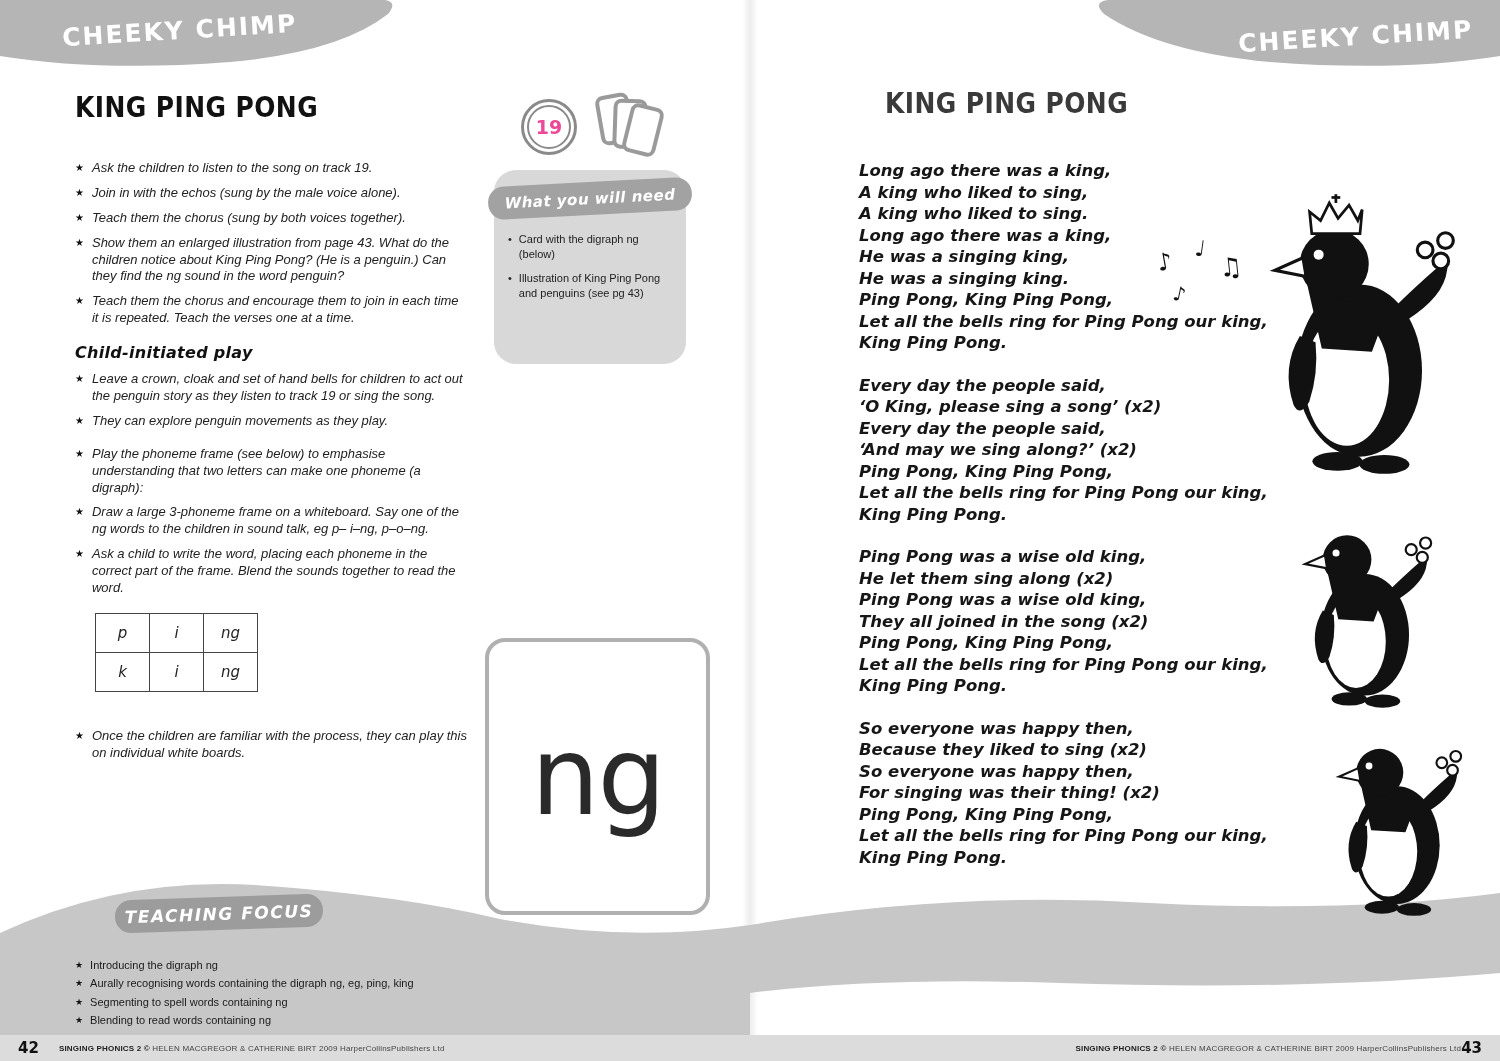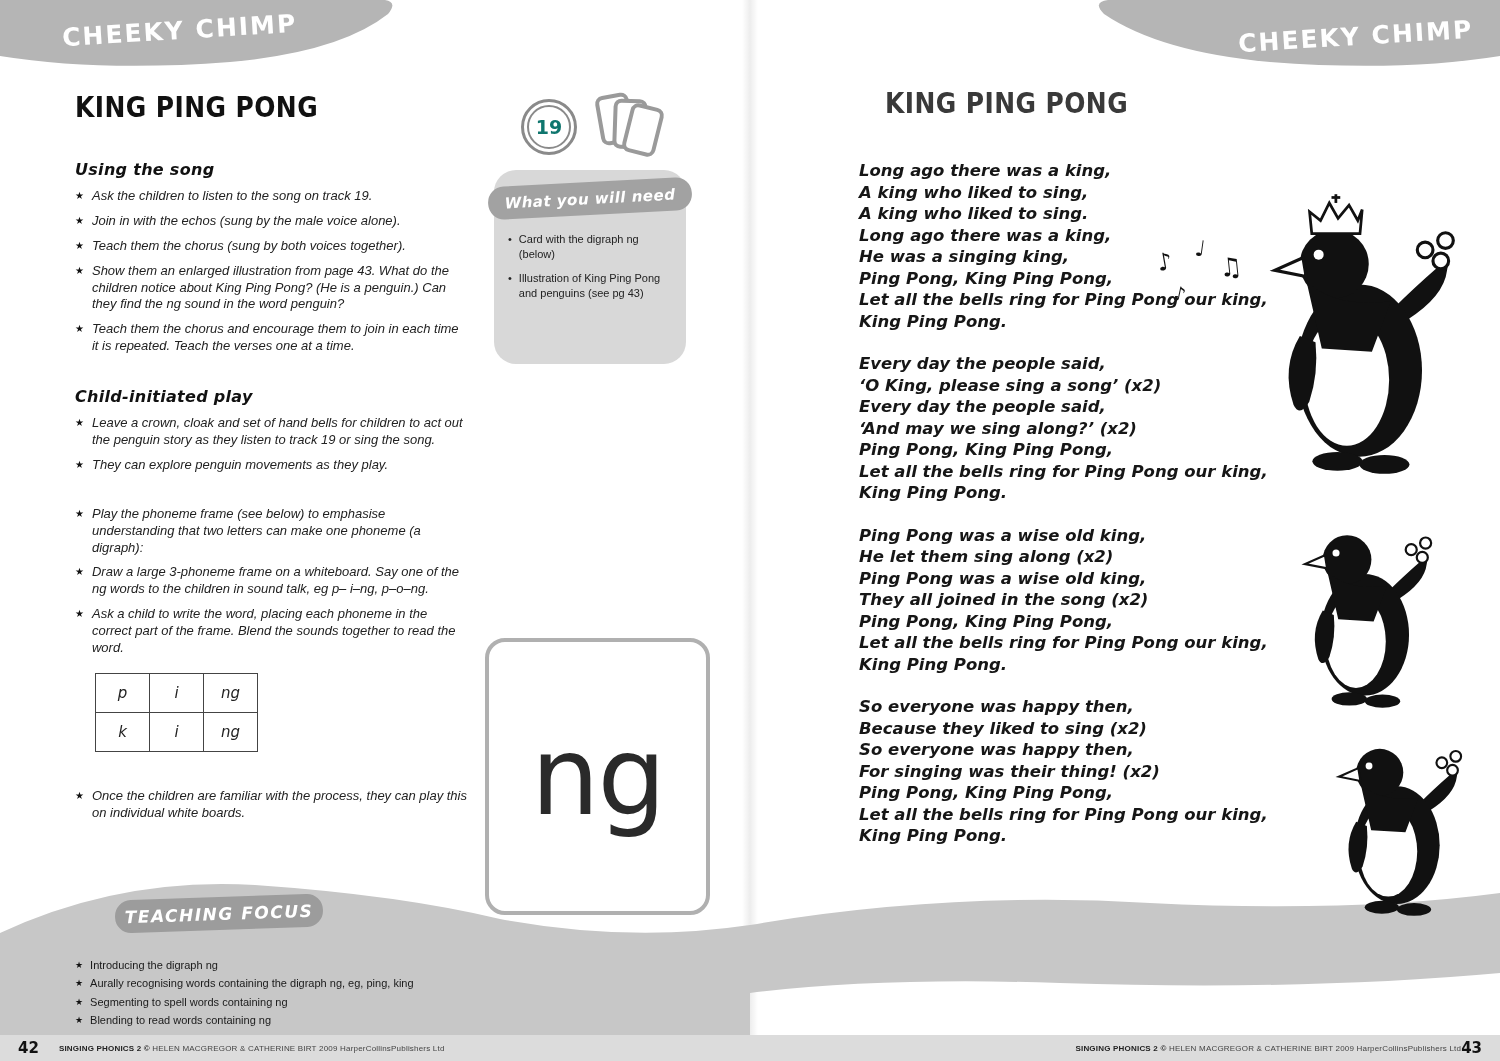--- a/index.html
+++ b/index.html
@@ -30,21 +30,21 @@
   }
   .page-title.left { left:75px; top:90px; }
   .page-title.right { left:885px; top:86px; color:#3a3a3a; }
 
   
   .left-col { left:75px; top:160px; width:392px; z-index:2; }
   .sec-h {
     font-family:"DejaVu Sans", sans-serif; font-style:italic; font-weight:bold;
     font-size:16px; letter-spacing:.3px; color:#111; margin-bottom:9px;
   }
-  section.mt { margin-top:32px; }
+  section.mt { margin-top:16px; }
   .bullet { display:flex; gap:8px; margin-bottom:8px; }
   .bullet .star { font-size:10px; line-height:16px; color:#111; flex:0 0 auto; }
   .bullet .bt { font-size:13px; line-height:1.3; color:#222;font-style:italic; }
 
   
   table.frame { border-collapse:collapse; margin:16px 0 0 20px; background:#fff; }
   table.frame td {
     width:54px; height:39px; border:1.5px solid #444; text-align:center;
     font-family:"DejaVu Sans", sans-serif; font-style:italic; font-size:15px; color:#222;
   }
@@ -52,21 +52,21 @@
 
   
   .track-badge {
     left:521px; top:99px; width:56px; height:56px; border-radius:50%;
     border:3px solid #8a8a8a; display:flex; align-items:center; justify-content:center;
     background:#fff; z-index:2;
   }
   .track-badge .inner {
     width:44px; height:44px; border-radius:50%; border:2px solid #8a8a8a;
     display:flex; align-items:center; justify-content:center;
-    font-family:"DejaVu Sans", sans-serif; font-weight:bold; font-size:19px; color:#0f766e;
+    font-family:"DejaVu Sans", sans-serif; font-weight:bold; font-size:19px; color:#ec4899;
   }
   .cards-icon { left:590px; top:88px; z-index:2; }
 
   
   .need-box {
     left:494px; top:170px; width:192px; height:194px; background:#d8d8d8;
     border-radius:22px; z-index:2; padding:62px 14px 0 14px;
   }
   .need-ribbon {
     position:absolute; left:-6px; top:12px; width:204px; height:33px;
@@ -200,21 +200,20 @@
   </div>
   <div class="need-item">
     <span class="dot">•</span>
     <span class="nt">Illustration of King Ping Pong and penguins (see pg 43)</span>
   </div>
 </div>
 
 <div class="abs left-col">
 
   <section>
-    <h3 class="sec-h">Using the song</h3>
     <div class="bullet">
       <span class="star">★</span>
       <span class="bt">Ask the children to listen to the song on track 19.</span>
     </div>
     <div class="bullet">
       <span class="star">★</span>
       <span class="bt">Join in with the echos (sung by the male voice alone).</span>
     </div>
     <div class="bullet">
       <span class="star">★</span>
@@ -321,20 +320,21 @@
 
 <h1 class="page-title right">KING PING PONG</h1>
 
 <div class="abs lyrics">
   <div class="verse">
     <div class="lyr">Long ago there was a king,</div>
     <div class="lyr">A king who liked to sing,</div>
     <div class="lyr">A king who liked to sing.</div>
     <div class="lyr">Long ago there was a king,</div>
     <div class="lyr">He was a singing king,</div>
+    <div class="lyr">He was a singing king.</div>
     <div class="lyr">Ping Pong, King Ping Pong,</div>
     <div class="lyr">Let all the bells ring for Ping Pong our king,</div>
     <div class="lyr">King Ping Pong.</div>
   </div>
   <div class="verse">
     <div class="lyr">Every day the people said,</div>
     <div class="lyr">‘O King, please sing a song’ (x2)</div>
     <div class="lyr">Every day the people said,</div>
     <div class="lyr">‘And may we sing along?’ (x2)</div>
     <div class="lyr">Ping Pong, King Ping Pong,</div>

